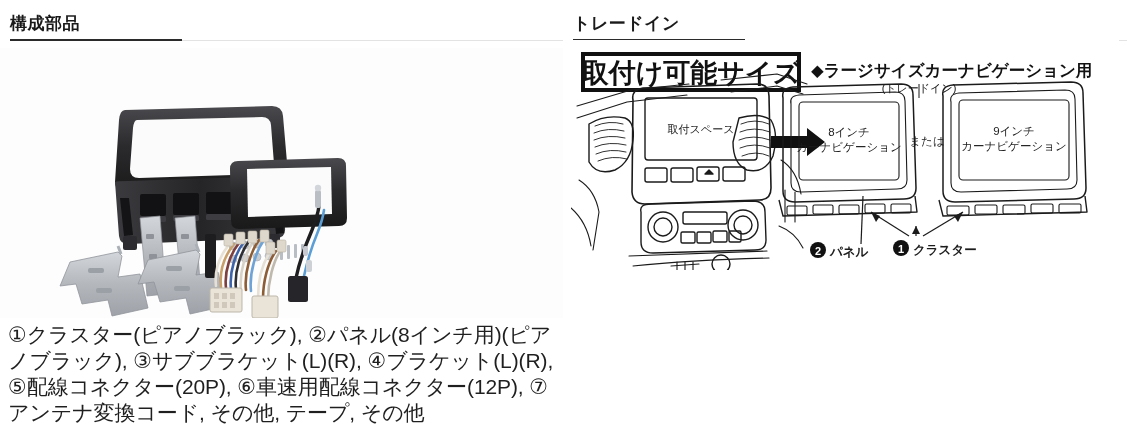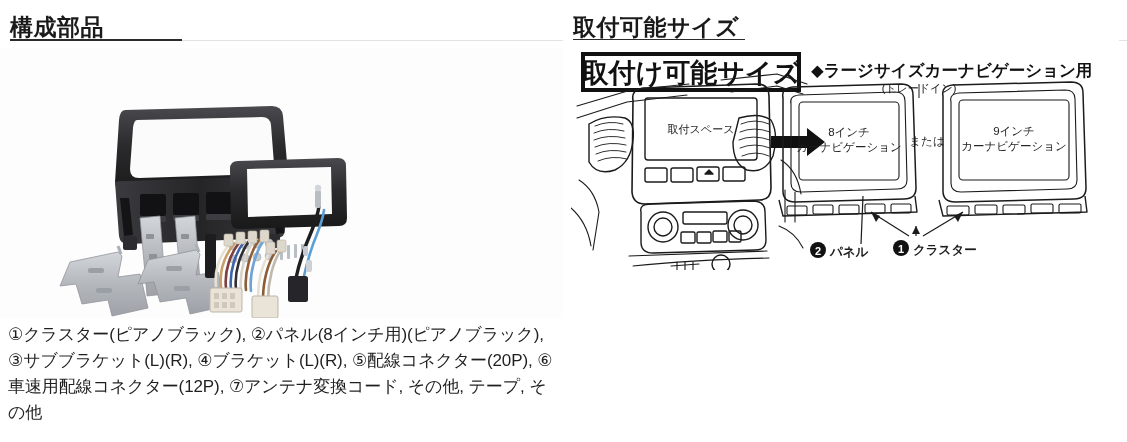--- a/index.html
+++ b/index.html
@@ -12,21 +12,21 @@
   }
   .page { position: relative; width: 1127px; height: 442px; background:#fff; }
 
   
   .section { position: absolute; top: 0; height: 442px; }
   .sec-left  { left: 0;   width: 563px; }
   .sec-right { left: 563px; width: 564px; }
 
   .sec-title {
     position: absolute; left: 10px; top: 12px;
-    font-size: 23px; font-weight: 700; color: #1a1a1a;
+    font-size: 17px; font-weight: 700; color: #1a1a1a;
     letter-spacing: .5px; white-space: nowrap;
   }
   .rule-gray {
     position: absolute; left: 10px; top: 40px;
     height: 1px; background: #e3e3e3; width: 553px;
   }
   .sec-right .rule-gray { width: 554px; }
   .rule-dark {
     position: absolute; left: 10px; top: 39px;
     height: 2px; background: #2b2b2b; width: 172px;
@@ -37,21 +37,21 @@
     position: absolute; left: 0; top: 48px;
     width: 563px; height: 270px;
     background: #fdfdfd;
     overflow: hidden;
   }
   .photo svg { display:block; }
 
   .caption {
     position: absolute; left: 8px; top: 322px;
     width: 552px;
-    font-size: 17px; line-height: 26px; color: #1f1f1f;
+    font-size: 21px; line-height: 26px; color: #1f1f1f;
     letter-spacing: -0.1px;
   }
 
   
   .diagram {
     position: absolute; left: 8px; top: 40px;
     width: 548px; height: 230px;
   }
   .diagram svg { display:block; }
 </style>
@@ -216,21 +216,21 @@
           <rect x="303" y="198" width="5" height="10" rx="2" fill="#c6cad0"></rect>
         </g>
       </svg>
     </div>
 
     <div class="caption">①クラスター(ピアノブラック), ②パネル(8インチ用)(ピアノブラック), ③サブブラケット(L)(R), ④ブラケット(L)(R), ⑤配線コネクター(20P), ⑥車速用配線コネクター(12P), ⑦アンテナ変換コード, その他, テープ, その他</div>
   </div>
 
   <div class="section sec-right">
 
-    <div class="sec-title">取付可能サイズ</div>
+    <div class="sec-title">トレードイン</div>
     <div class="rule-gray"></div>
     <div class="rule-dark"></div>
 
     <div class="diagram">
       <svg width="548" height="230" viewBox="0 0 548 230" xmlns="http://www.w3.org/2000/svg" font-family="'Liberation Sans','DejaVu Sans',sans-serif">
 
         <rect x="0" y="0" width="548" height="230" fill="#ffffff"></rect>
 
         <g>
           <rect x="10" y="12" width="220" height="40" fill="#111111"></rect>

